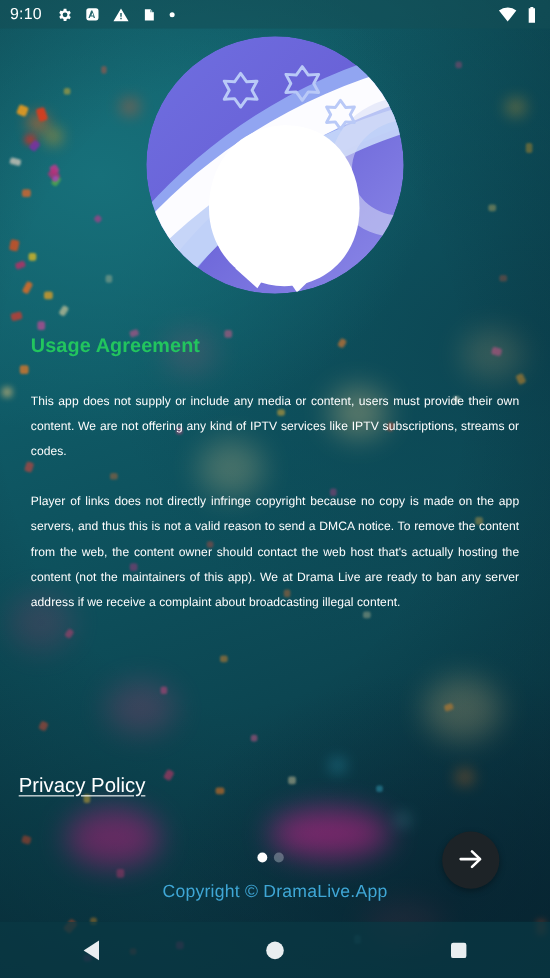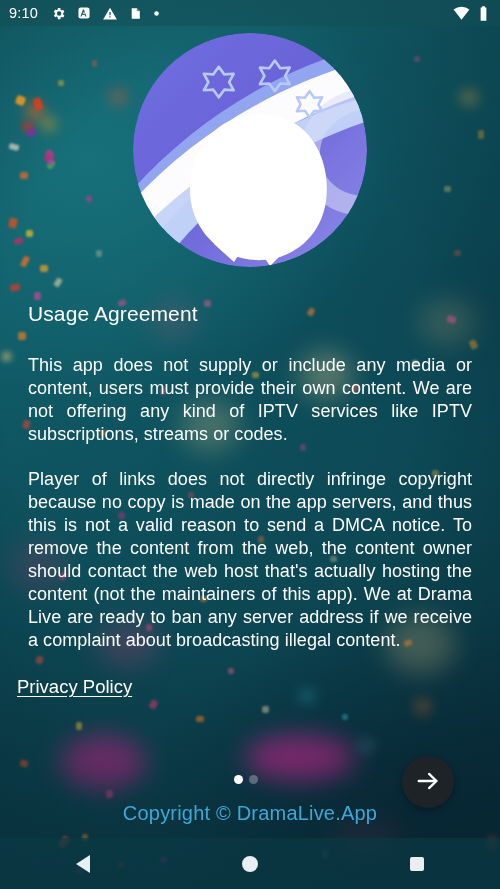--- a/index.html
+++ b/index.html
@@ -80,42 +80,42 @@
   
   .content {
     position: absolute;
     left: 0; right: 0;
     top: 300px;
     padding: 0 28px;
     z-index: 20;
     color: #fff;
   }
   .page-title {
-    font-size: 21px;
-    font-weight: 400;
+    font-size: 18px;
+    font-weight: 700;
     line-height: 28px;
     margin: 0 0 26px 0;
-    color: #ffffff;
+    color: #22c55e;
     letter-spacing: 0.1px;
   }
   .para {
-    font-size: 18px;
+    font-size: 11px;
     line-height: 23px;
     margin: 0 0 22px 0;
     text-align: justify;
     color: #fdfdfd;
     letter-spacing: 0.05px;
   }
   .para:last-of-type { margin-bottom: 0; }
 
   
   .links {
     position: absolute;
     left: 17px;
-    top: 675px;
+    top: 702px;
     z-index: 25;
   }
   .link {
     display: inline-block;
     font-size: 18.5px;
     line-height: 24px;
     color: #ffffff;
     text-decoration: underline;
     text-underline-offset: 3px;
     margin-bottom: 28px;
@@ -154,21 +154,21 @@
     border: none;
     box-shadow: 0 2px 6px rgba(0,0,0,0.35);
   }
 
   
   .copyright {
     position: absolute;
     left: 0; right: 0;
     top: 802px;
     text-align: center;
-    font-size: 20px;
+    font-size: 16px;
     color: #3fa7d6;
     z-index: 25;
     letter-spacing: 0.2px;
   }
 
   
   .navbar {
     position: absolute;
     left: 0; right: 0; bottom: 0;
     height: 51px;

